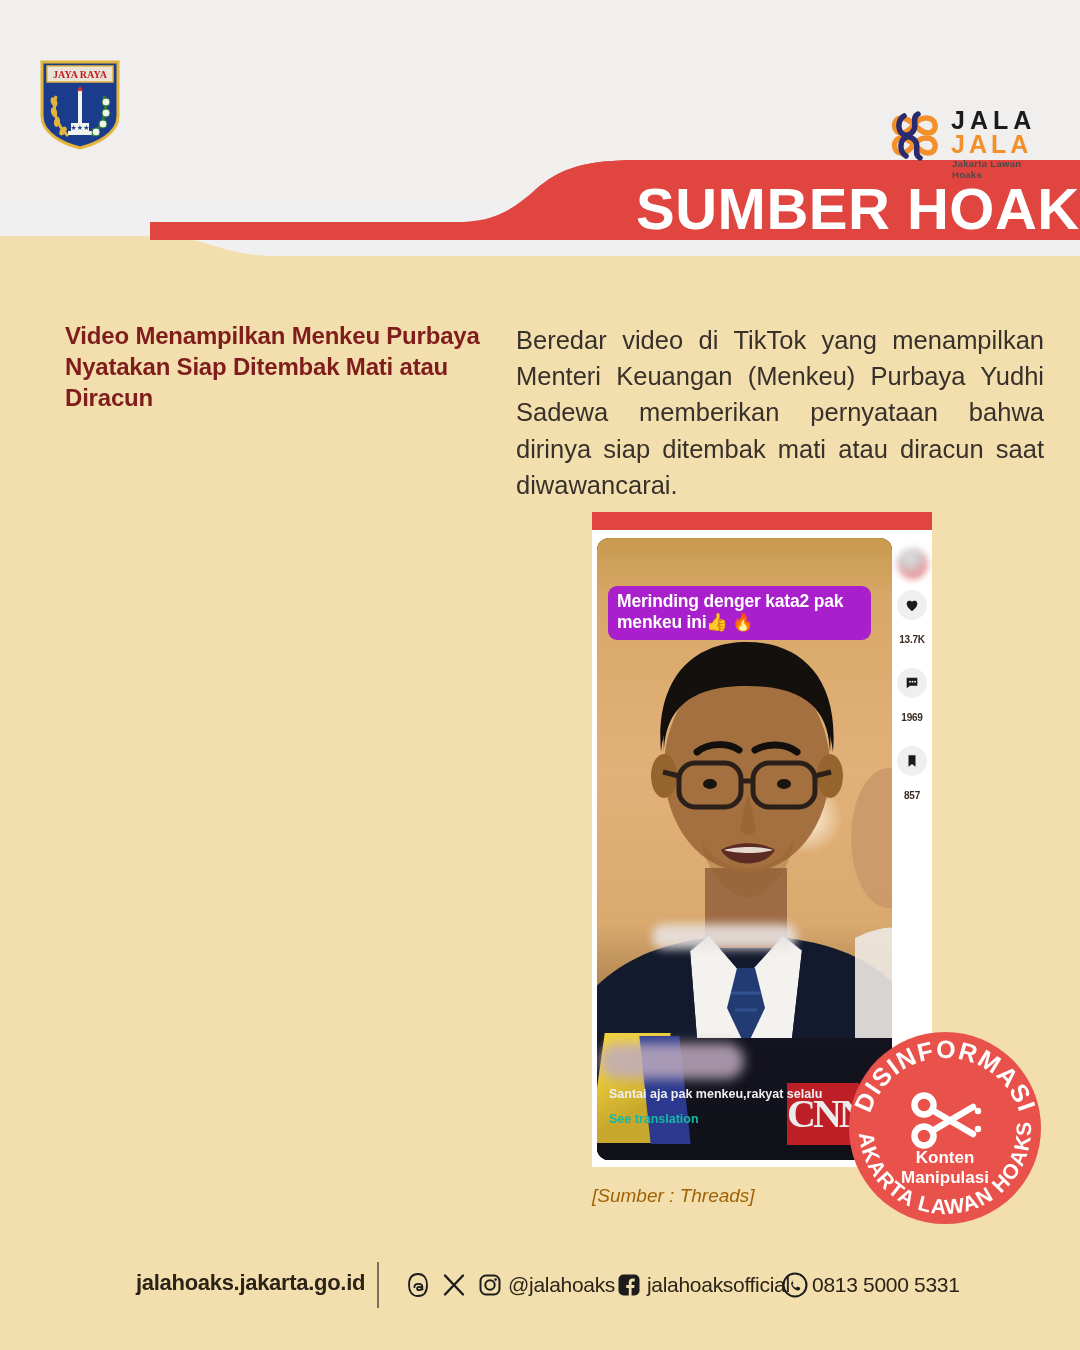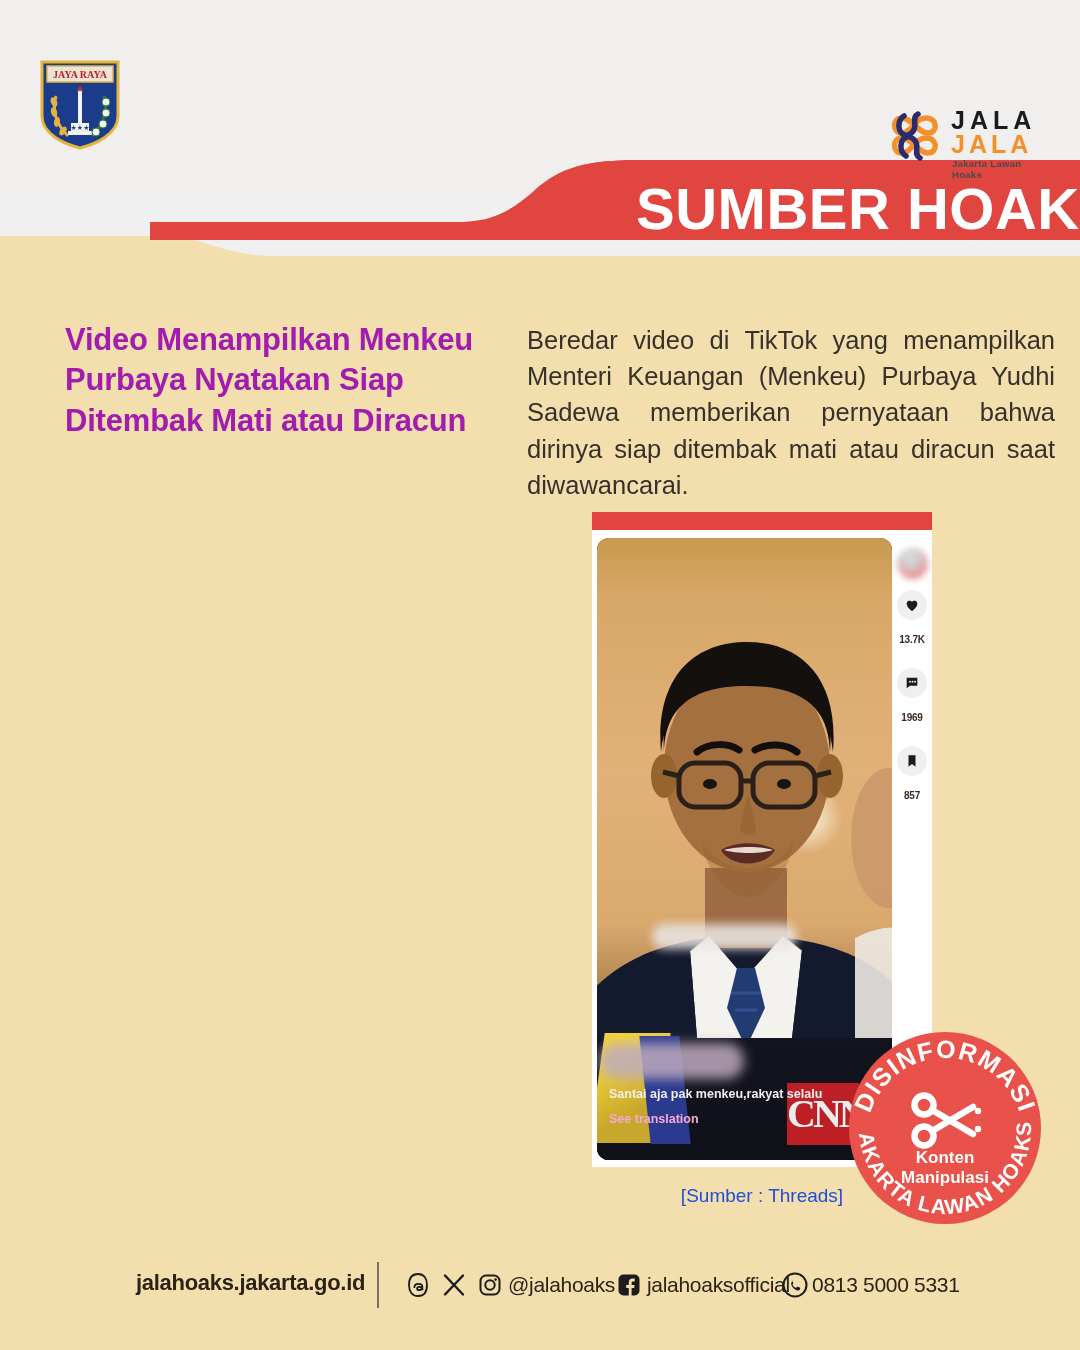--- a/index.html
+++ b/index.html
@@ -40,30 +40,29 @@
   
   #jala-logo{ position:absolute; left:888px; top:60px; width:152px; height:68px;margin-top:44px; }
   .jl-text{ position:absolute; font-family:"Liberation Sans", sans-serif; }
   #jl-jala{ left:63px; top:2px; font-size:25px; font-weight:bold; letter-spacing:5px; color:#1b1b1b; }
   #jl-hoaks{ left:63px; top:26px; font-size:25px; font-weight:bold; letter-spacing:4px; color:#F3902B; }
   #jl-tag{ left:64px; top:54px; font-size:9.5px; font-weight:bold; color:#4a4a4a; letter-spacing:.3px; }
 
   
   #headline{
     position:absolute; left:65px; top:320px; width:420px;
-    font-size:31px; font-weight:bold; line-height:1.30;
-    color:#a21caf; letter-spacing:-0.2px;
+    font-size:24px; font-weight:bold; line-height:1.30;
+    color:#7f1d1d; letter-spacing:-0.2px;
   }
 
   
   #lead{
     position:absolute; left:516px; top:322px; width:528px;
     font-size:25.5px; line-height:1.42; color:#38302A;
     text-align:justify;
-    margin-left:11px;
   }
 
   
   #video-card{
     position:absolute; left:592px; top:512px; width:340px; height:655px;
     background:#ffffff;
     overflow:hidden;
   }
   #vc-redbar{ position:absolute; left:0; top:0; width:340px; height:18px; background:#E0453F; }
   #vc-inner{
@@ -129,21 +128,21 @@
     border-radius:18px; filter:blur(6px);
   }
 
   
   #vc-botcaption{
     position:absolute; left:12px; top:550px; width:255px;
     color:#efefef; font-size:12.5px; font-weight:bold; line-height:1.0;
   }
   #vc-seetrans{
     position:absolute; left:12px; top:574px;
-    color:#f9a8d4; font-size:12.5px; font-weight:bold;
+    color:#14b8a6; font-size:12.5px; font-weight:bold;
   }
   
   #vc-cnn{
     position:absolute; left:190px; top:545px; width:72px; height:62px;
     background:#CC2127;
     font-size:40px; font-weight:bold; color:#fff;
     font-family:"Liberation Serif", serif;
     line-height:62px; text-align:center; letter-spacing:-3px;
     opacity:.92;
   }
@@ -159,22 +158,22 @@
   }
   #vc-blue{
     position:absolute; left:48px; top:498px; width:40px; height:108px;
     background:#2B3A8F;
     transform:skewX(6deg);
   }
 
   
   #source{
     position:absolute; left:592px; top:1185px; width:340px;
-    text-align:center; 
-    font-size:19px; color:#1d4ed8;
+    text-align:left; font-style:italic;
+    font-size:19px; color:#a16207;
   }
 
   
   #stamp{ position:absolute; left:845px; top:1028px; width:200px; height:200px; }
 
   
   #footer{ position:absolute; left:0; top:1255px; width:1080px; height:70px; }
   #f-url{
     position:absolute; left:136px; top:1270px;
     font-size:22px; font-weight:bold; color:#2B2218; letter-spacing:-.3px;
@@ -302,20 +301,21 @@
     </svg>
 
     <div id="vc-dark"></div>
     <div id="vc-yellow"></div>
     <div id="vc-blue"></div>
     <div id="vc-cnn">CNN</div>
 
     <div id="vc-blur"></div>
     <div id="vc-blur2"></div>
 
+    <div class="cap" id="cap-top">Merinding denger kata2 pak menkeu ini👍 🔥</div>
 
     <div id="vc-botcaption">Santai aja pak menkeu,rakyat selalu</div>
     <div id="vc-seetrans">See translation</div>
   </div>
 
   <div id="vc-rail">
     <div id="rail-avatar"></div>
 
     <div class="rail-item" style="top:52px;">
       <div class="rail-circle">

